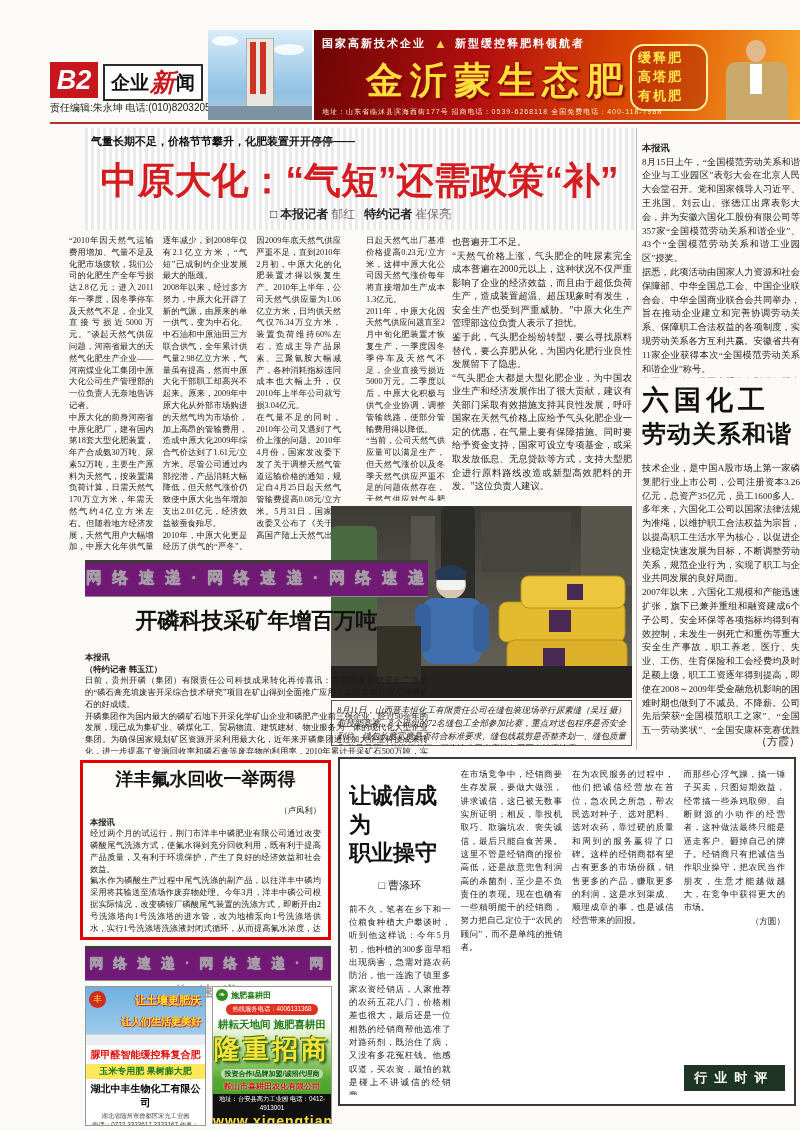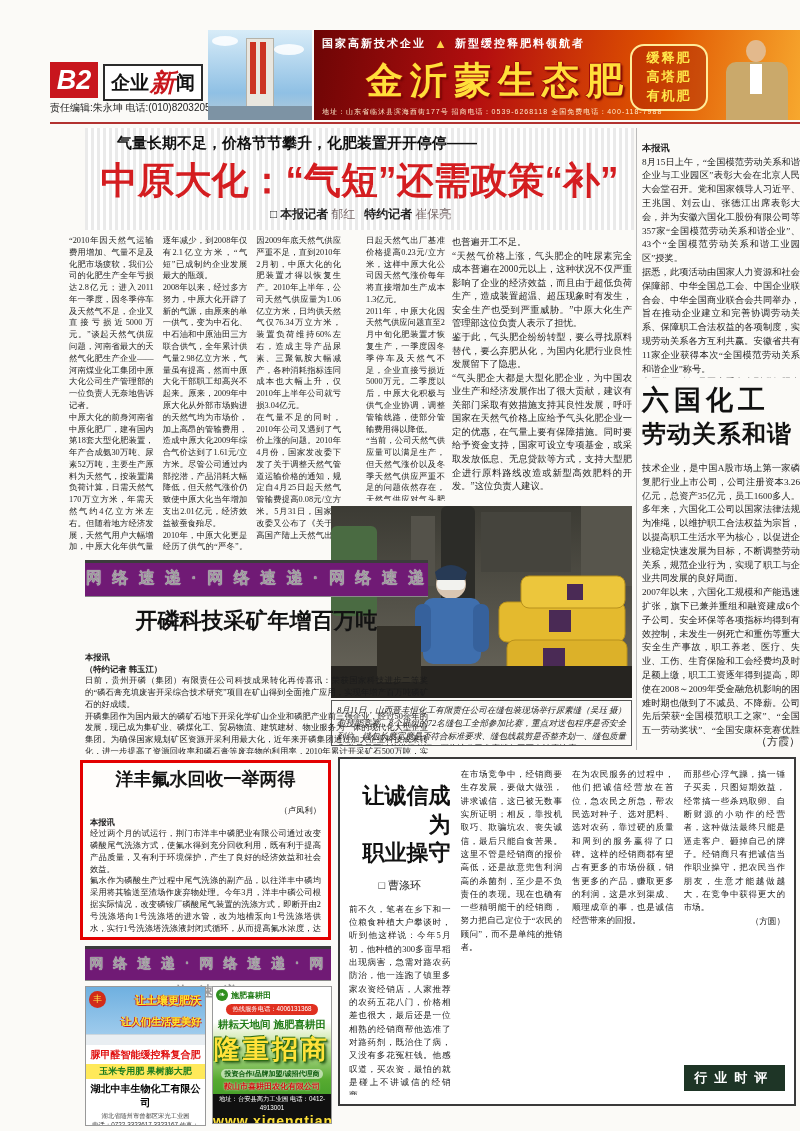--- a/index.html
+++ b/index.html
@@ -22,34 +22,34 @@
   .hp-ground{position:absolute;left:0;bottom:0;width:100%;height:14px;background:#7d93a4;}
   .topad{left:314px;top:30px;width:486px;height:90px;overflow:hidden;
       background:linear-gradient(100deg,#6d0505,#b40f0f 35%,#e05500 70%,#f7a82e);}
   .topad-tags{position:absolute;left:8px;top:6px;width:380px;display:flex;align-items:center;gap:8px;
       color:#fff;font-family:"Liberation Sans",sans-serif;font-weight:bold;font-size:11px;letter-spacing:2px;}
   .tri{color:#ffd24a;font-size:13px;letter-spacing:0;}
   .topad-brand{position:absolute;left:4px;top:26px;width:360px;text-align:center;
       font-family:"Liberation Sans",sans-serif;font-weight:900;font-size:37px;letter-spacing:7px;color:#ffdf3a;
       text-shadow:1px 0 #a00c0c,-1px 0 #a00c0c,0 1px #a00c0c,0 -1px #a00c0c,2px 2px 2px #6d0505;}
   .topad-pill{position:absolute;right:92px;top:14px;width:62px;padding:3px 6px;border:2px solid #ffec9a;border-radius:14px;
-      background:rgba(150,15,5,.35);text-align:center;font-family:"Liberation Sans",sans-serif;font-weight:900;
+      background:rgba(150,15,5,.35);text-align:left;font-family:"Liberation Sans",sans-serif;font-weight:900;
       font-size:13px;color:#ffe84a;line-height:1.45;letter-spacing:2px;}
   .topad-man{position:absolute;right:6px;top:8px;width:74px;height:82px;}
   .man-head{position:absolute;left:26px;top:2px;width:20px;height:22px;border-radius:50%;background:#e3b98c;}
   .man-body{position:absolute;left:6px;top:24px;width:62px;height:58px;border-radius:10px 10px 0 0;background:#caa96b;}
   .man-shirt{position:absolute;left:30px;top:26px;width:12px;height:30px;background:#fff;}
   .topad-contact{position:absolute;left:8px;bottom:3px;width:470px;color:#ffeccc;
       font-family:"Liberation Sans",sans-serif;font-size:7px;letter-spacing:1px;}
   .redrule{left:50px;top:122px;width:750px;height:2px;background:#b23230;}
   
   .lead{left:85px;top:128px;width:549px;height:102px;
       background:repeating-linear-gradient(90deg,#eaeaea 0 3px,#ffffff 3px 6px);}
   .kicker{position:absolute;left:6px;top:6px;font-family:"Liberation Sans",sans-serif;
-      font-weight:bold;font-size:15px;color:#111;margin-left:26px;}
+      font-weight:bold;font-size:11px;color:#111;}
   .bigh{position:absolute;left:0;top:28px;width:100%;text-align:center;font-family:"Liberation Sans",sans-serif;
       font-weight:900;font-size:37px;letter-spacing:0px;color:#d41d20;}
   .byline{position:absolute;left:1px;top:78px;width:100%;text-align:center;font-size:12px;color:#222;}
   .byline b{font-family:"Liberation Sans",sans-serif;}
   .byline .nm{color:#7a6a6a;}
   
   .bt{font-size:8.3px;line-height:1.42;text-align:justify;color:#1c1c1c;white-space:pre-line;overflow:hidden;}
   .bt b{font-family:"Liberation Sans",sans-serif;}
   .cols3{column-count:3;column-gap:9px;}
   .blockA{left:69px;top:235px;width:272px;height:319px;}
@@ -82,21 +82,21 @@
   .yf{left:80px;top:760px;width:251px;height:180px;border:3px solid #e30000;background:#fffdfb;box-sizing:border-box;}
   .yf-h{position:absolute;left:0;top:4px;width:100%;text-align:center;font-family:"Liberation Sans",sans-serif;
       font-weight:900;font-size:18px;color:#141414;}
   .yf-b{position:absolute;left:7px;top:30px;width:231px;height:140px;}
   .yf-b .credit{float:right;}
   
   .cx{left:338px;top:757px;width:458px;height:349px;border:2px solid #3a3a3a;background:#fff;box-sizing:border-box;
       display:grid;grid-template-columns:1fr 1fr 1fr 1fr;gap:10px;padding:9px;}
   .cx .col{overflow:hidden;position:relative;}
   .cx-t{font-family:"Liberation Sans",sans-serif;font-weight:900;font-size:22px;color:#111;
-      text-align:right;line-height:1.3;margin-top:14px;}
+      text-align:left;line-height:1.3;margin-top:14px;}
   .cx-by{text-align:center;font-size:11px;margin:10px 0 10px 0;}
   .cx .bt{font-size:8.6px;line-height:1.55;}
   .cx-credit{text-align:right;font-size:8.6px;margin-top:2px;}
   .badge{position:absolute;bottom:4px;left:0;width:100%;background:#1e3526;color:#fff;
       font-family:"Liberation Sans",sans-serif;font-weight:bold;font-size:13px;letter-spacing:7px;
       text-align:center;padding:4px 0;}
   
   .adl{left:85px;top:986px;width:121px;height:140px;border:1px solid #999;background:#fff;box-sizing:border-box;overflow:hidden;}
   .adl-sky{position:relative;height:58px;background:linear-gradient(#6fb0e0,#a9d1ef);overflow:hidden;}
   .adl-logo{position:absolute;left:3px;top:4px;width:17px;height:17px;border-radius:50%;background:#d22b18;

